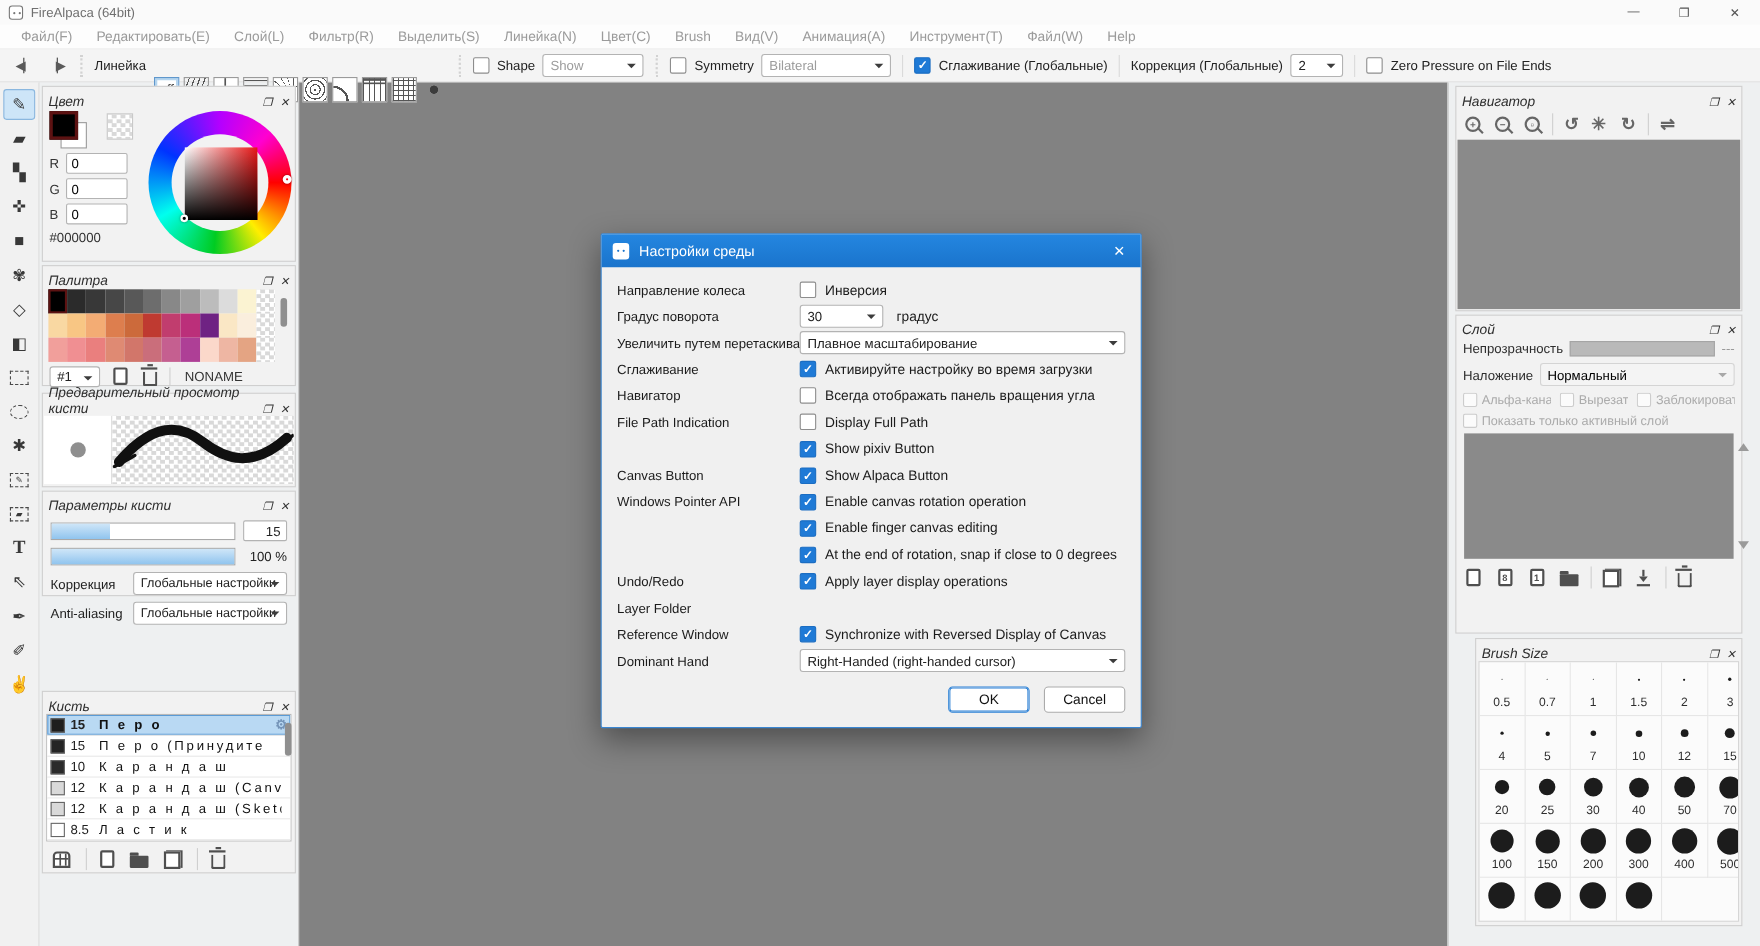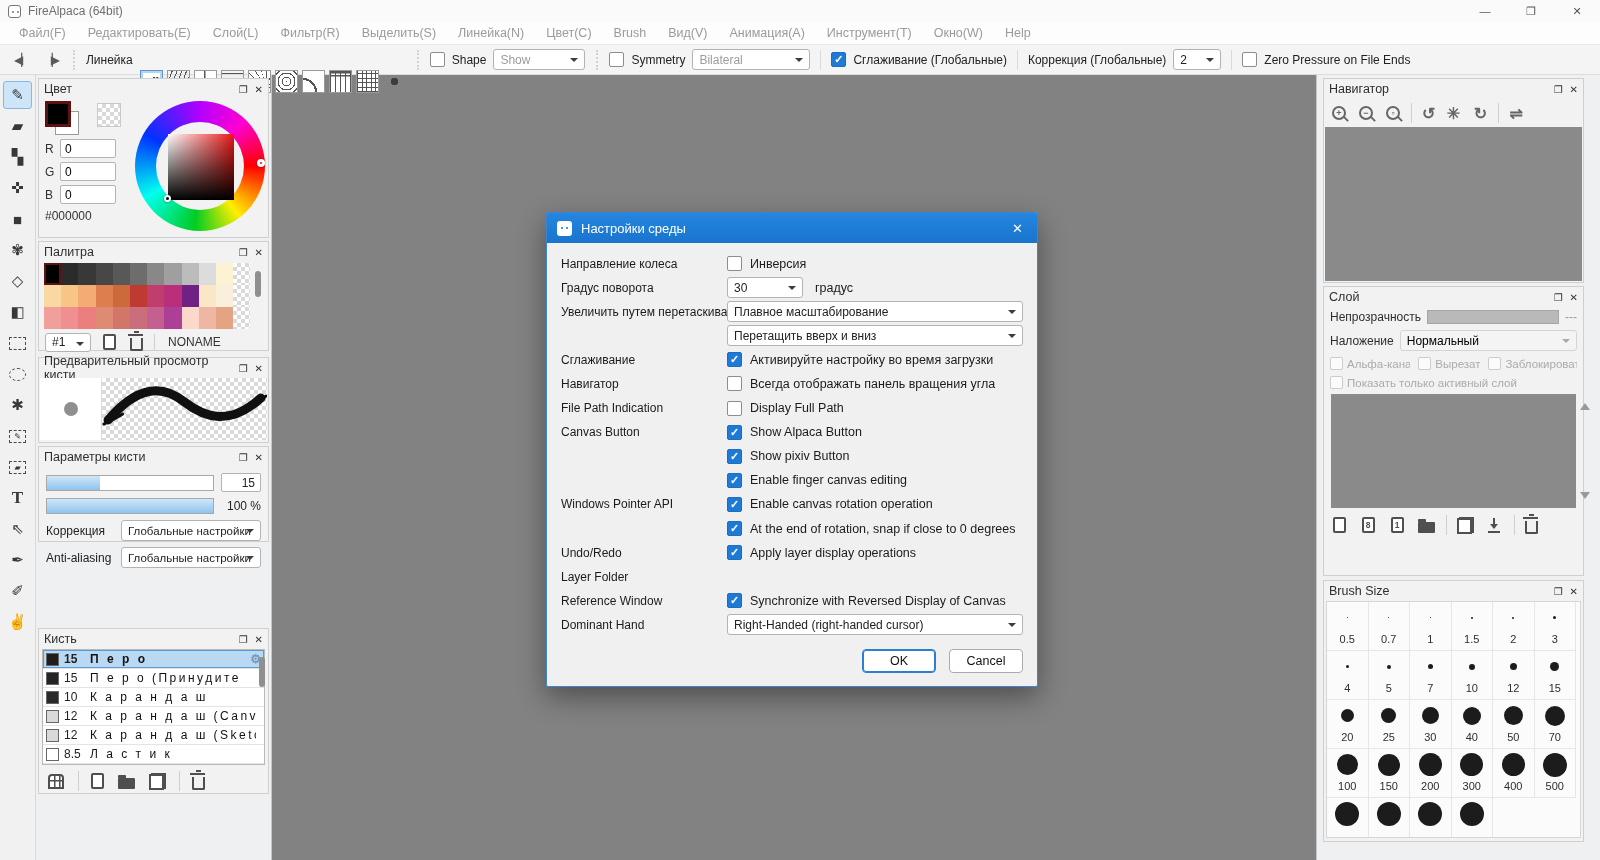--- a/index.html
+++ b/index.html
@@ -53,21 +53,21 @@
   .tool { width:29px; height:28px; display:flex; align-items:center; justify-content:center; border-radius:3px; color:#383838; font-size:15px; border:1px solid transparent; }
   .tool.selected { background:#cde5f8; border-color:#8ab7df; }
   .tool-glyph { display:flex; align-items:center; justify-content:center; }
   .tool-glyph.dashed-box { width:17px; height:13px; border:1px dashed #4a4a4a; font-size:9px; }
   .tool-glyph.round { border-radius:50%; }
   .tool-glyph.tiny { font-size:8px; }
   .tool-glyph.serif { font-family:"Liberation Serif", serif; font-weight:bold; font-size:17px; }
 
   .leftcol { width:236px; background:#eef0f1; border-right:1px solid #c6c6c6; display:flex; flex-direction:column; padding:3px 2px 0 2px; }
   .panel { background:#f2f2f2; border:1px solid #cfcfcf; position:relative; }
-  .phead { height:20px; display:flex; align-items:center; padding:0 5px; font-size:12.5px; color:#2e2e2e; }
+  .phead { height:20px; display:flex; align-items:flex-end; padding:0 5px; font-size:12.5px; color:#2e2e2e;font-style:italic; }
   .ph-icons { margin-left:auto; display:flex; gap:7px; color:#333; font-size:10px; align-items:center; }
 
   
   .color-body { display:flex; padding:2px 4px 4px 6px; }
   .color-left { width:90px; display:flex; flex-direction:column; }
   .swatch-area { position:relative; height:36px; margin-bottom:2px; }
   .sw-bg { position:absolute; left:10px; top:10px; width:24px; height:24px; background:#fff; border:1px solid #9a9a9a; }
   .sw-fg { position:absolute; left:0; top:0; width:26px; height:26px; background:#000; border:3px solid #5c1212; }
   .sw-tr { position:absolute; left:52px; top:2px; width:24px; height:24px; border:1px solid #c9c9c9; }
   .rgb-row { display:flex; align-items:center; gap:5px; margin-bottom:4px; }
@@ -212,21 +212,21 @@
     <span class="menu-item">Редактировать(E)</span>
     <span class="menu-item">Слой(L)</span>
     <span class="menu-item">Фильтр(R)</span>
     <span class="menu-item">Выделить(S)</span>
     <span class="menu-item">Линейка(N)</span>
     <span class="menu-item">Цвет(C)</span>
     <span class="menu-item">Brush</span>
     <span class="menu-item">Вид(V)</span>
     <span class="menu-item">Анимация(A)</span>
     <span class="menu-item">Инструмент(T)</span>
-    <span class="menu-item">Окно(W)</span>
+    <span class="menu-item">Файл(W)</span>
     <span class="menu-item">Help</span>
 </div>
 
 <div class="toolbar">
   <span class="tb-arrow">◀▏</span>
   <span class="tb-arrow">▕▶</span>
   <span class="tb-grip"></span>
   <span class="tb-label">Линейка</span>
   <span style="display:flex;gap:4px;margin-top:44px;">
     <span class="ricon r-off active">
@@ -720,21 +720,21 @@
             <i class="ici ic-merge"></i>
           </span>
 
           <span class="foot-btn sep">
             <i class="ici ic-trash"></i>
           </span>
 
       </div>
     </div>
 
-    <div class="panel" style="height:262px; margin-top:4px;">
+    <div class="panel" style="height:262px; margin-top:4px;margin-left:18px;">
       <div class="phead">
         <span>Brush Size</span>
         <span class="ph-icons">
             <span>❐</span>
             <span>✕</span>
           </span>
       </div>
       <div class="bs-body">
         <div class="bs-grid">
 
@@ -967,28 +967,20 @@
 
       <div class="drow">
         <span class="dlabel">Увеличить путем перетаскивания</span>
 
         <span class="select dselect">
           <span>Плавное масштабирование</span>
         </span>
 
       </div>
 
-      <div class="drow">
-        <span class="dlabel"></span>
-
-        <span class="select dselect">
-          <span>Перетащить вверх и вниз</span>
-        </span>
-
-      </div>
 
       <div class="drow">
         <span class="dlabel">Сглаживание</span>
         <span class="checkbox dcheck checked"></span>
         <span class="dchecktext">Активируйте настройку во время загрузки</span>
 
       </div>
 
       <div class="drow">
         <span class="dlabel">Навигатор</span>
@@ -999,44 +991,44 @@
 
       <div class="drow">
         <span class="dlabel">File Path Indication</span>
         <span class="checkbox dcheck unchecked"></span>
         <span class="dchecktext">Display Full Path</span>
 
       </div>
 
 
       <div class="drow">
+        <span class="dlabel"></span>
+        <span class="checkbox dcheck checked"></span>
+        <span class="dchecktext">Show pixiv Button</span>
+
+      </div>
+
+      <div class="drow">
         <span class="dlabel">Canvas Button</span>
         <span class="checkbox dcheck checked"></span>
         <span class="dchecktext">Show Alpaca Button</span>
 
       </div>
 
       <div class="drow">
-        <span class="dlabel"></span>
+        <span class="dlabel">Windows Pointer API</span>
         <span class="checkbox dcheck checked"></span>
-        <span class="dchecktext">Show pixiv Button</span>
+        <span class="dchecktext">Enable canvas rotation operation</span>
 
       </div>
 
       <div class="drow">
         <span class="dlabel"></span>
         <span class="checkbox dcheck checked"></span>
         <span class="dchecktext">Enable finger canvas editing</span>
-
-      </div>
-
-      <div class="drow">
-        <span class="dlabel">Windows Pointer API</span>
-        <span class="checkbox dcheck checked"></span>
-        <span class="dchecktext">Enable canvas rotation operation</span>
 
       </div>
 
       <div class="drow">
         <span class="dlabel"></span>
         <span class="checkbox dcheck checked"></span>
         <span class="dchecktext">At the end of rotation, snap if close to 0 degrees</span>
 
       </div>
 

